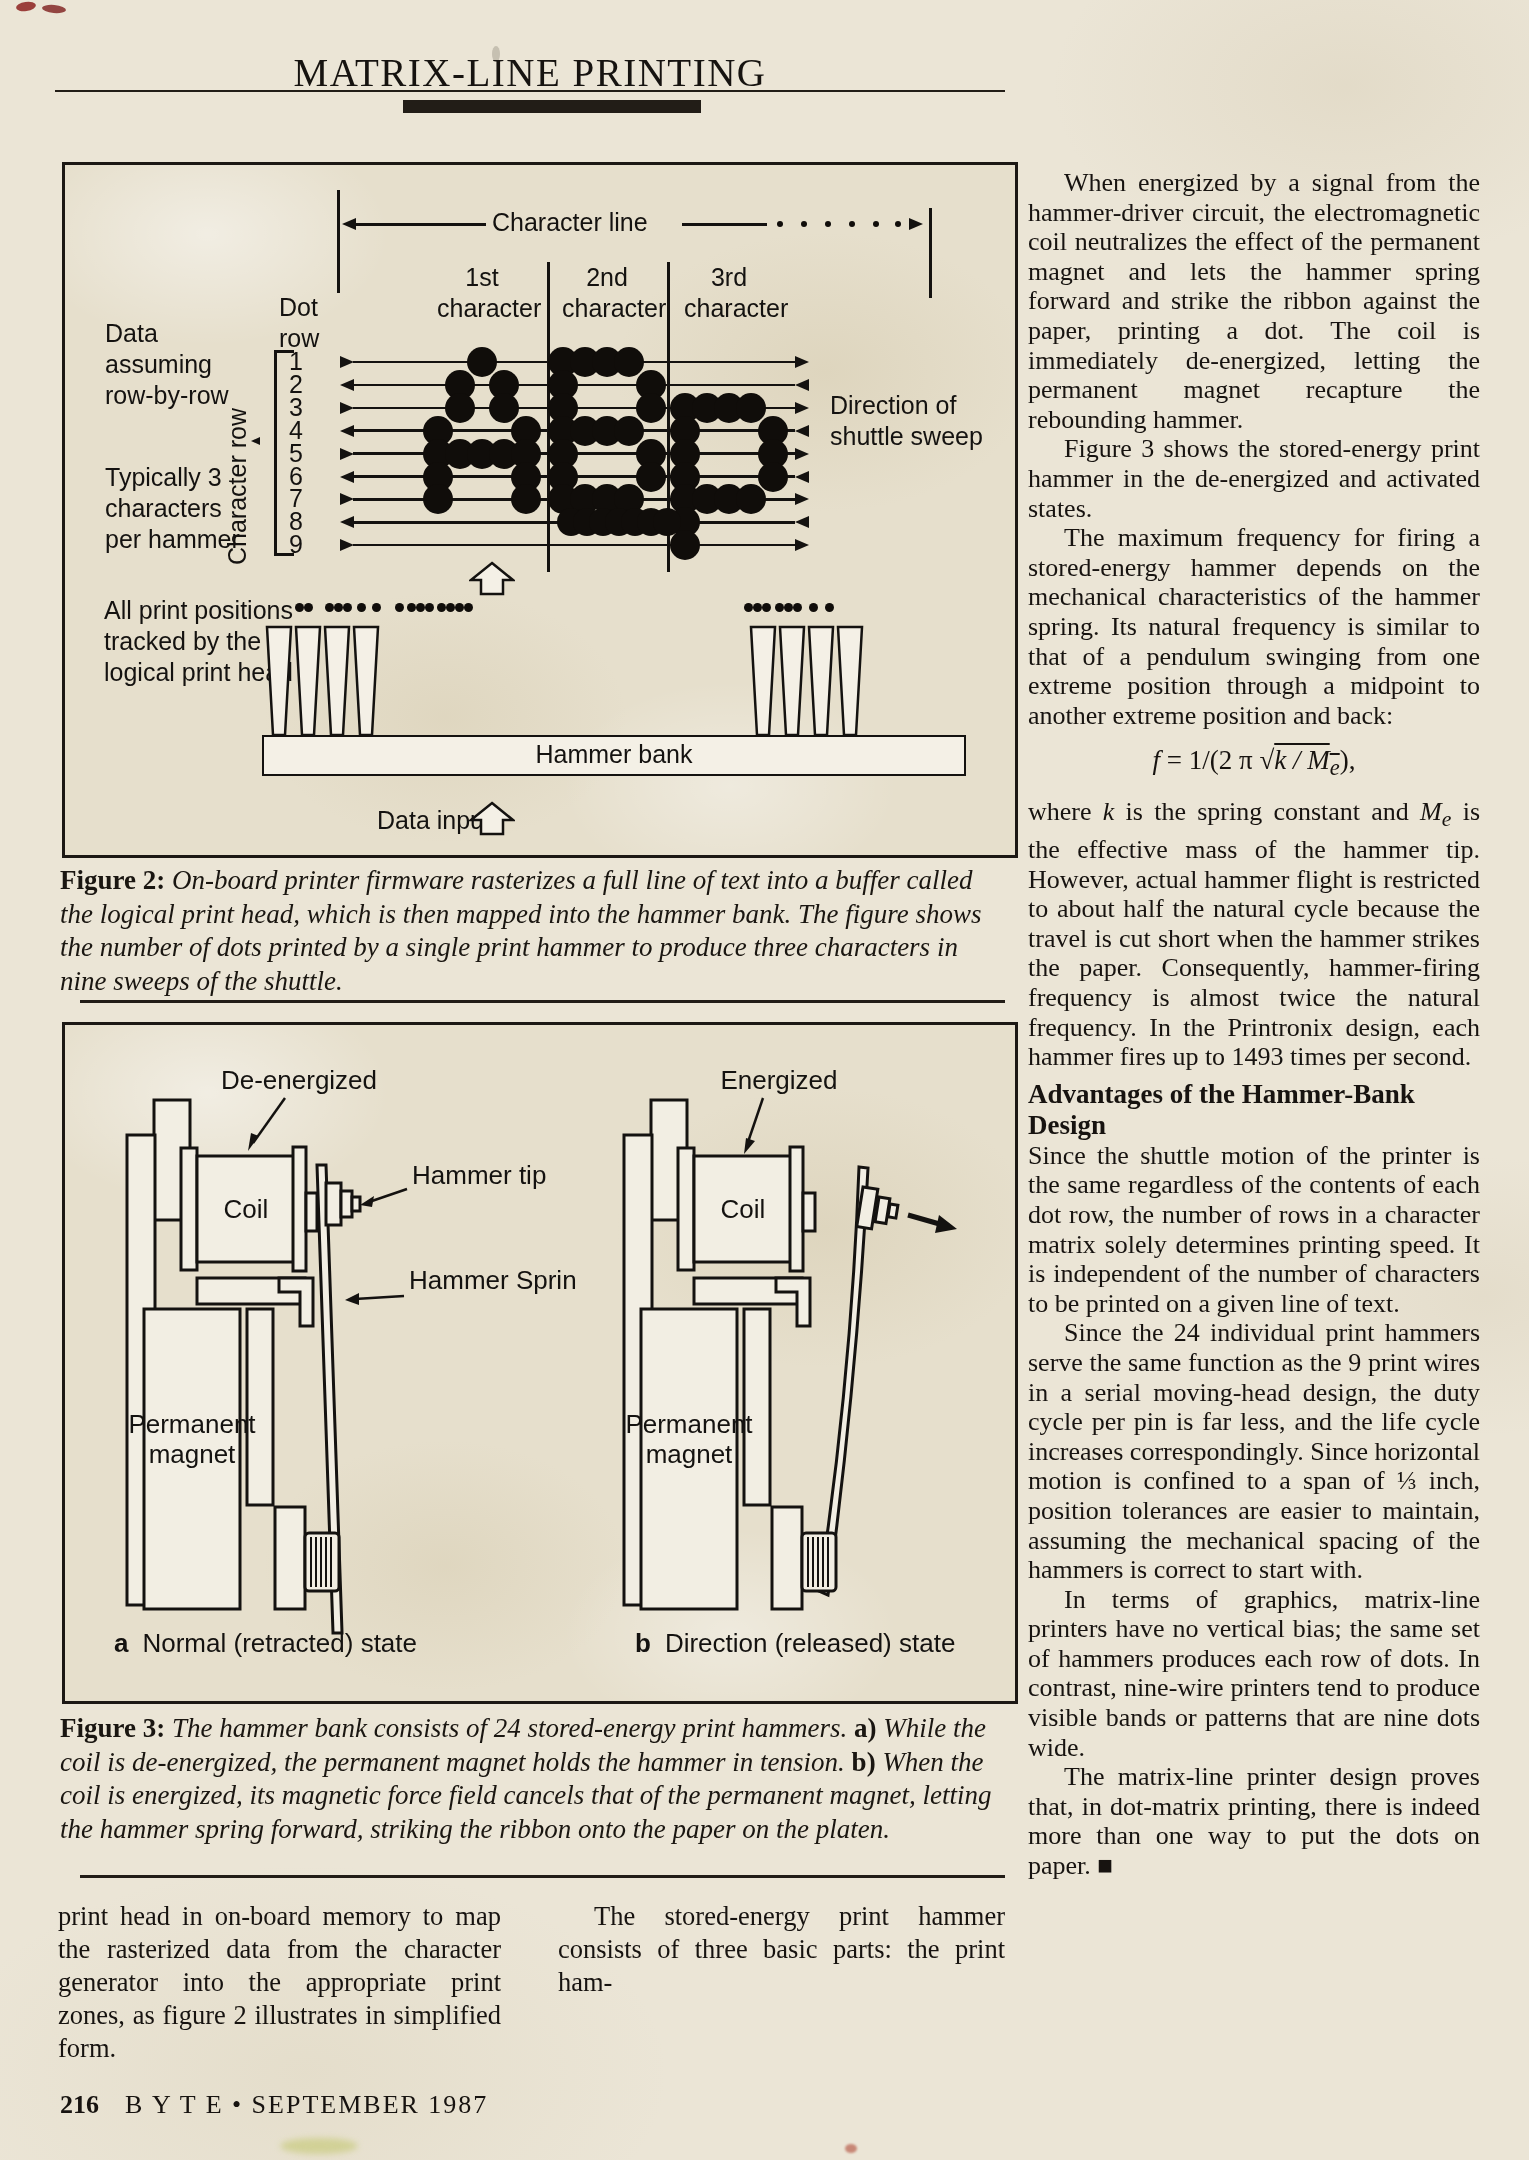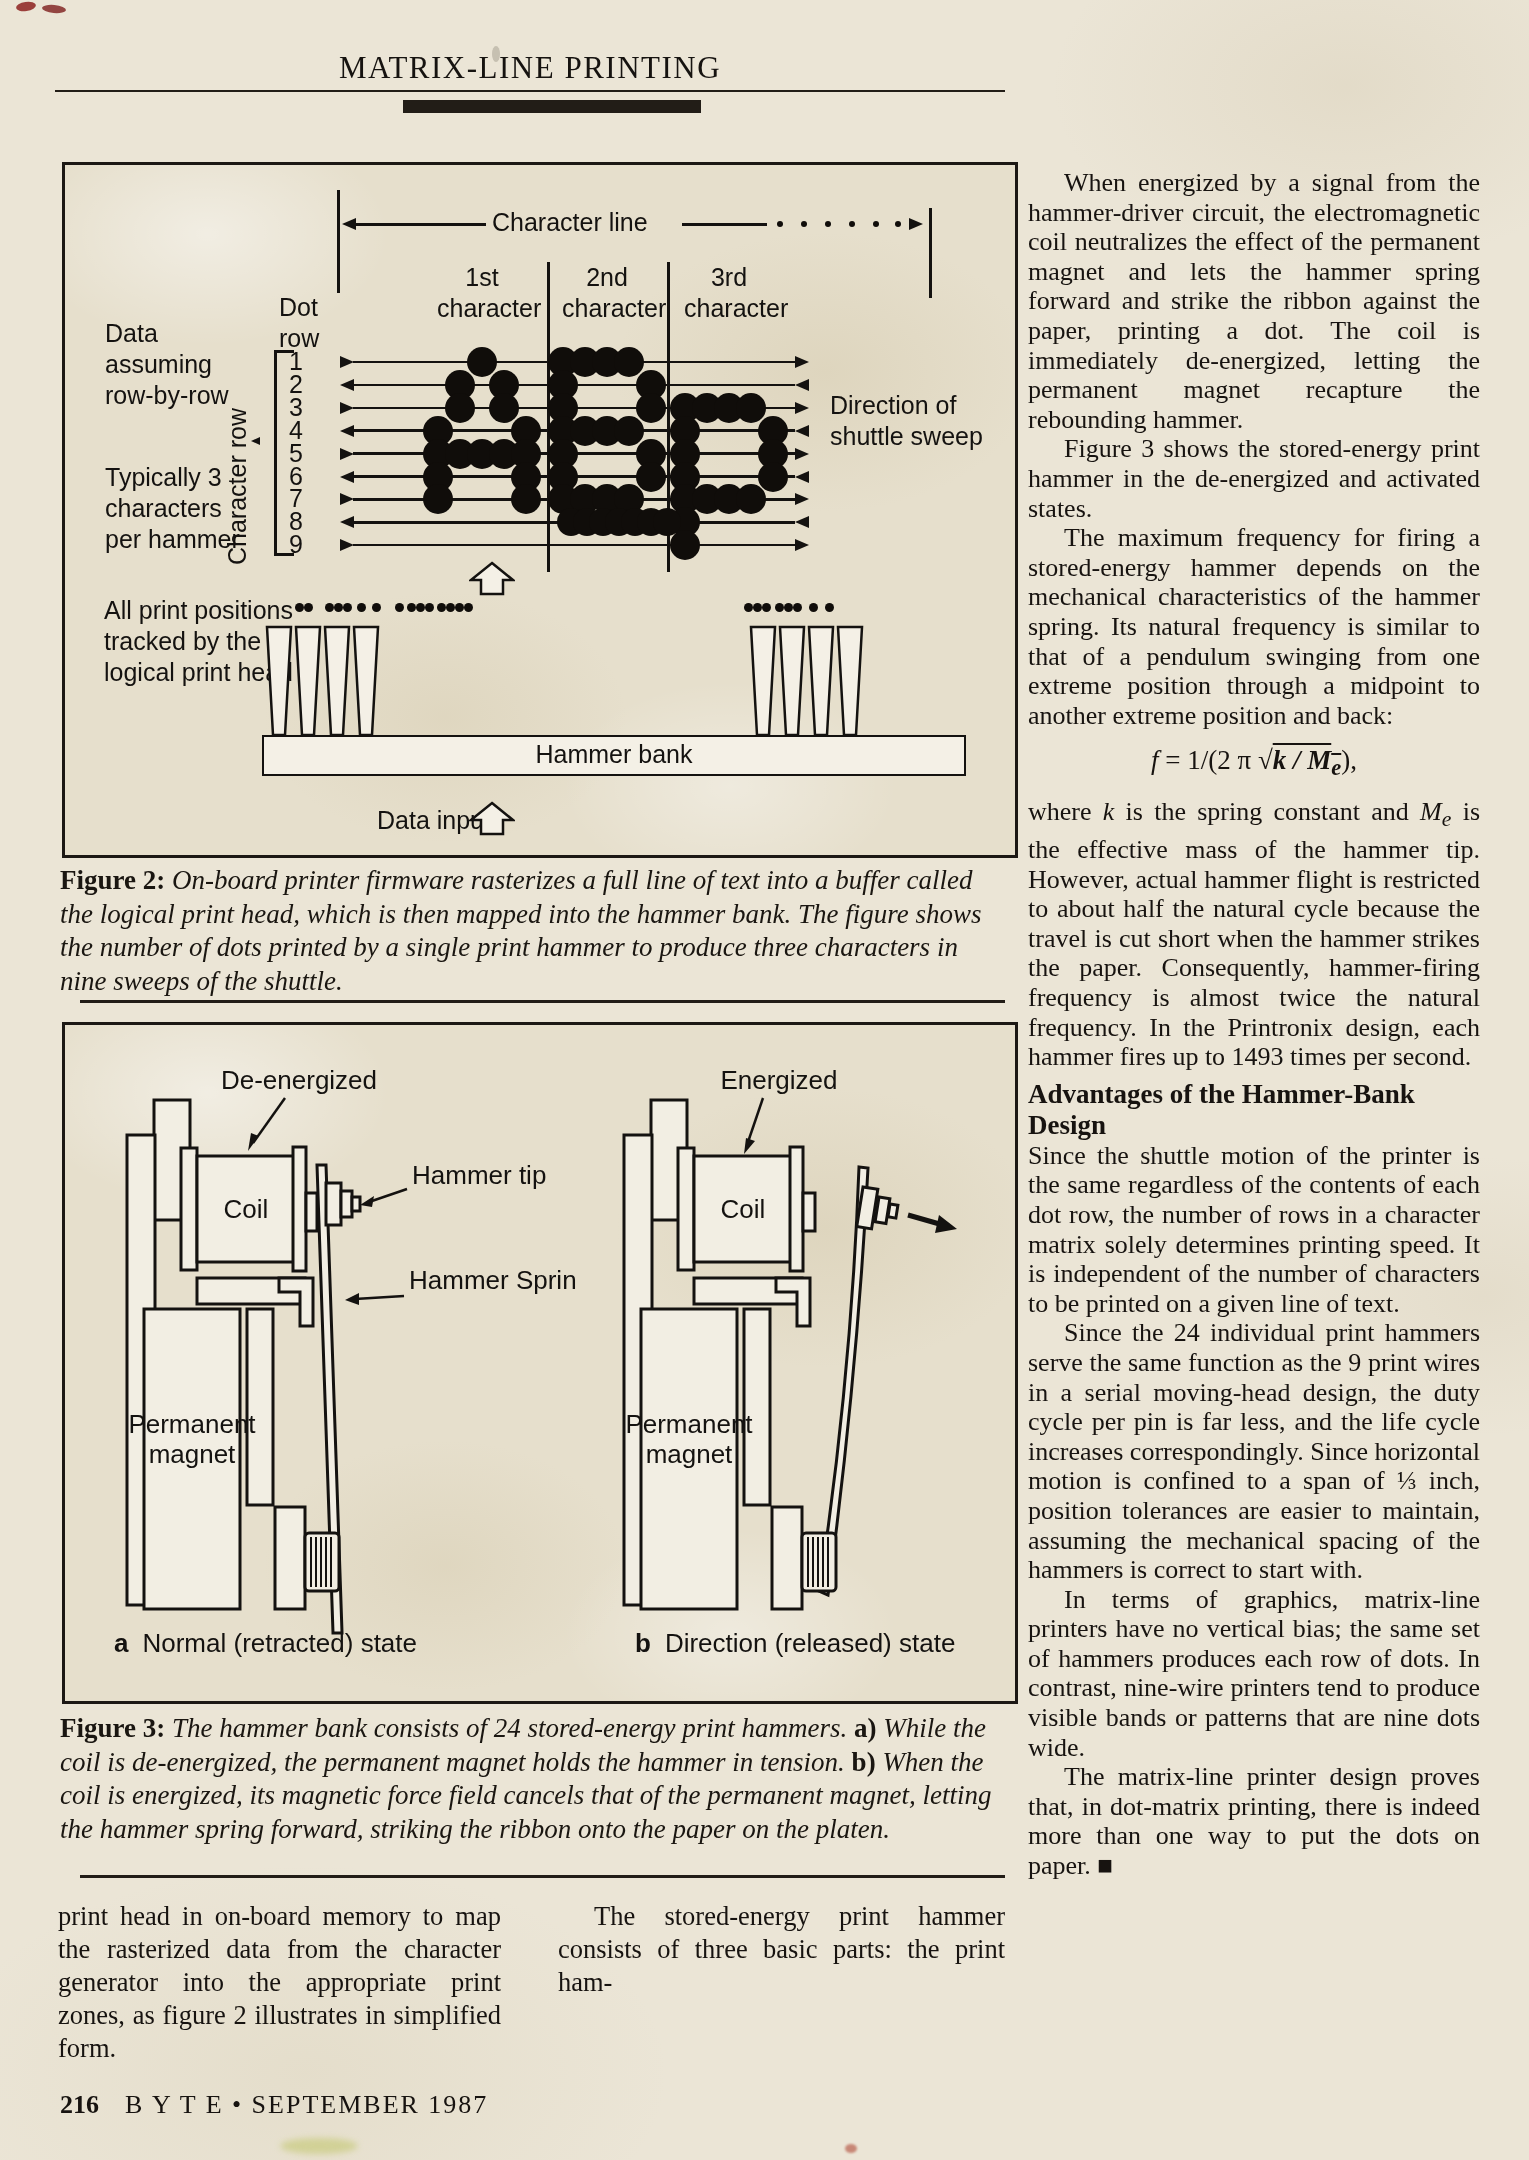--- a/index.html
+++ b/index.html
@@ -5,21 +5,21 @@
   html,body{margin:0;padding:0;background:#b9b2a2;}
   #page{position:relative;width:1529px;height:2160px;background:#ebe5d6;overflow:hidden;
         font-family:"Liberation Serif",serif;color:#181410;}
   #page::before{content:"";position:absolute;inset:0;pointer-events:none;
     background:
       radial-gradient(420px 260px at 88% 4%, rgba(190,175,140,.18), transparent 70%),
       radial-gradient(520px 300px at 20% 96%, rgba(190,178,140,.15), transparent 70%),
       radial-gradient(300px 200px at 97% 60%, rgba(185,170,135,.14), transparent 70%);}
   .rule{position:absolute;background:#221d17;}
   .title{position:absolute;left:55px;top:50px;width:950px;text-align:center;
-         font-size:31px;letter-spacing:1.5px;color:#161310;}
+         font-size:39px;letter-spacing:1.5px;color:#161310;}
   .panel{position:absolute;left:43px;width:950px;border:3px solid #1c1814;background:#e6dfcc;
     background-image:
       radial-gradient(260px 160px at 15% 10%, rgba(255,255,255,.45), transparent 70%),
       radial-gradient(300px 200px at 80% 30%, rgba(198,184,148,.25), transparent 70%),
       radial-gradient(260px 180px at 40% 80%, rgba(198,184,148,.22), transparent 70%),
       radial-gradient(240px 150px at 70% 90%, rgba(255,255,255,.35), transparent 70%); margin-left: 19px;}
   .flabel{position:absolute;font-family:"Liberation Sans",sans-serif;font-size:25px;
           line-height:31px;color:#141210;white-space:nowrap;}
   .fline{position:absolute;background:#141210;}
   .swl{position:absolute;height:2.6px;background:#141210;}
@@ -33,21 +33,21 @@
        writing-mode:vertical-rl;transform:rotate(180deg);}
   .whitebar{position:absolute;background:#f4f0e6;border:2.5px solid #141210;}
   .caption{position:absolute;left:60px;width:945px;font-size:27px;line-height:33.5px;color:#1a1611;}
   .caption .lead{font-weight:bold;font-style:normal;}
   .caption i{font-style:italic;}
   .bodycol{position:absolute;font-size:26px;line-height:29.6px;text-align:justify;color:#171310;}
   .bodycol p{margin:0;text-indent:36px;}
   .bodycol p.ni{text-indent:0;}
   .bodycol h3{margin:7px 0 0 0;font-size:27px;line-height:31px;text-indent:0;text-align:left;}
   .formula{text-align:center;text-indent:0 !important;margin:16px 0 14px 0 !important;font-size:27px;}
-  .formula .ovl{text-decoration:overline;font-weight:bold;}
+  .formula .ovl{text-decoration:overline;}
   .statelabel{position:absolute;font-family:"Liberation Sans",sans-serif;font-size:26px;color:#141210;white-space:nowrap;}
   .statelabel b{font-weight:bold;margin-right:14px;}
   .footer{position:absolute;left:60px;top:2090px;font-size:26px;color:#171310;}
   .footer b{font-weight:bold;margin-right:26px;}
   .footer .mag{letter-spacing:2px;}
   svg text{font-family:"Liberation Sans",sans-serif;fill:#141210;}
   .artifact{position:absolute;border-radius:50%;}
 </style>
 </head>
 <body>

